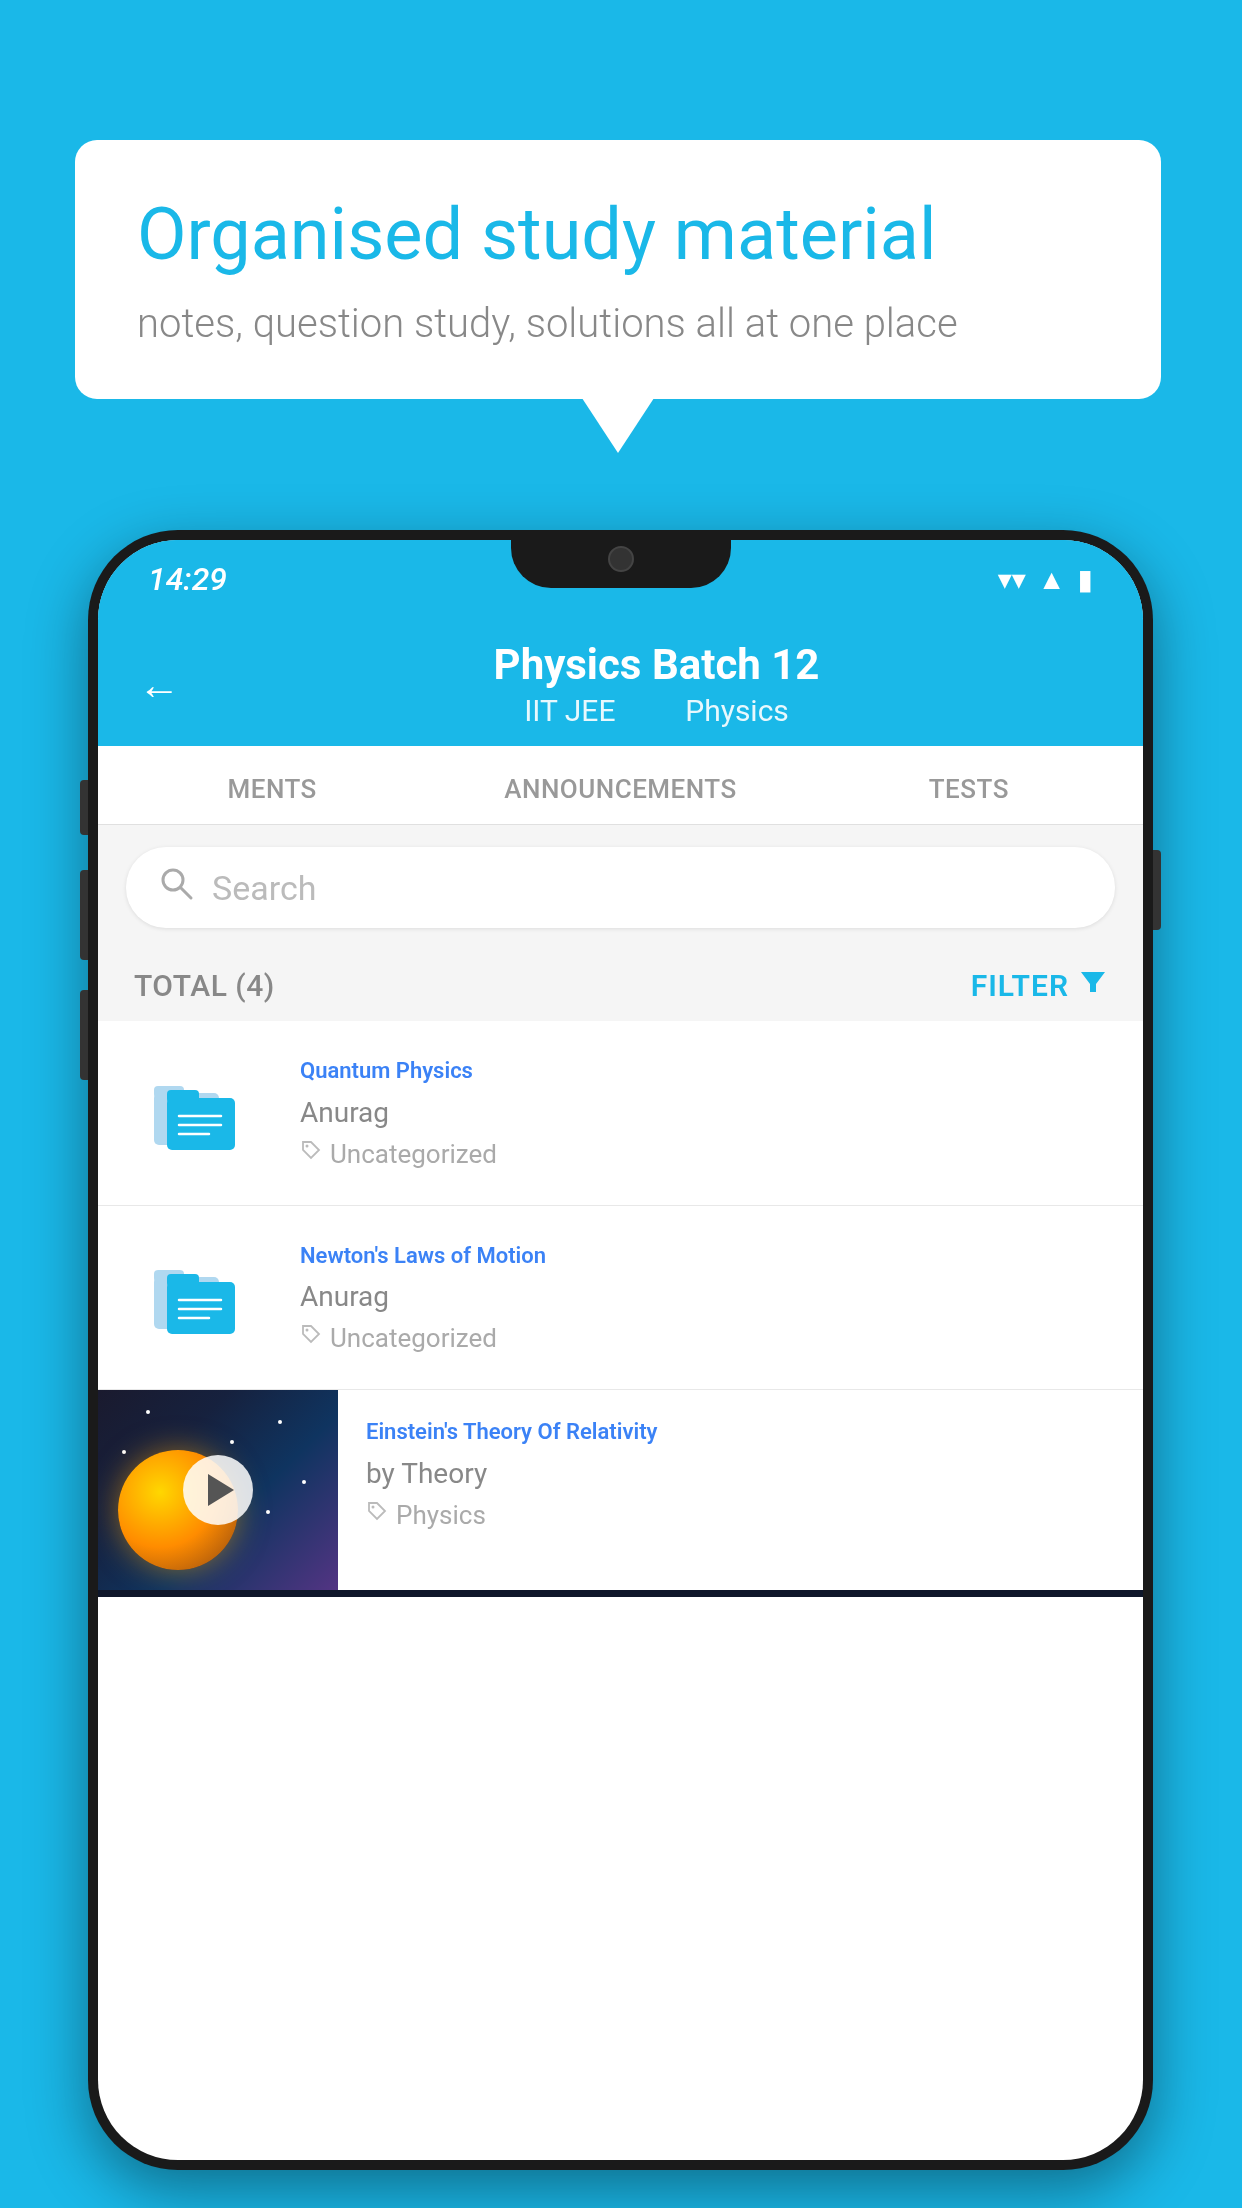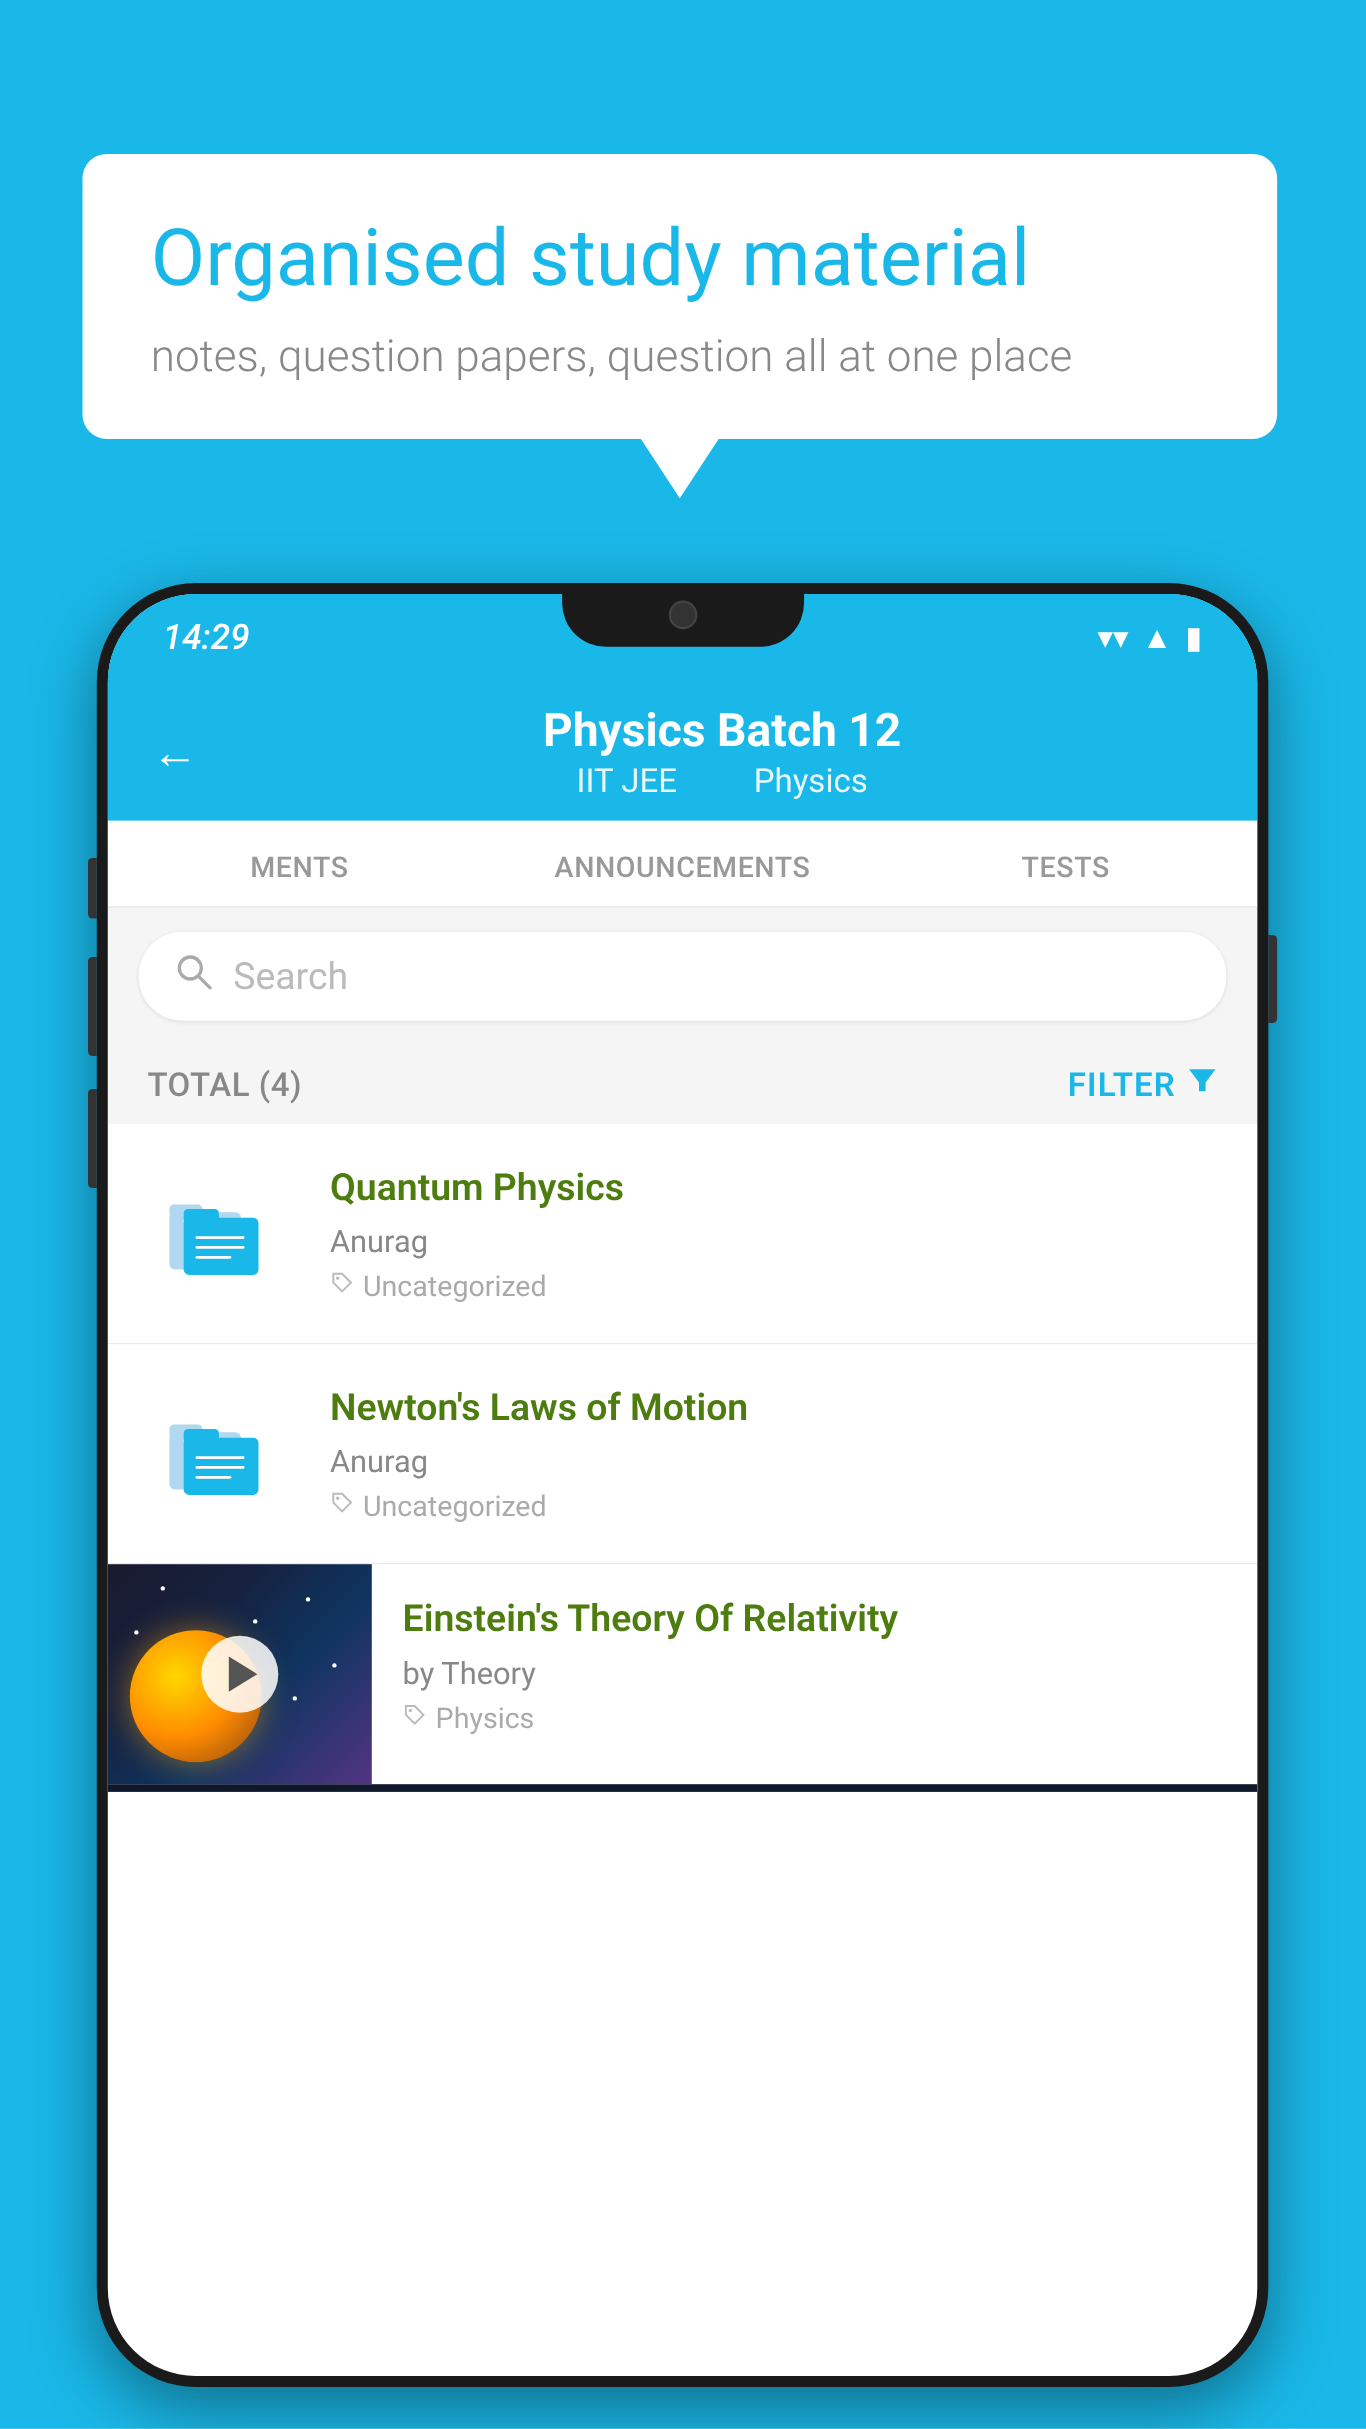--- a/index.html
+++ b/index.html
@@ -300,22 +300,22 @@
     .folder-icon-svg {
       width: 100px;
       height: 90px;
     }
 
     .video-info {
       flex: 1;
     }
 
     .video-title {
-      color: #4d7c0f;
-      font-size: 34px;
+      color: #3b82f6;
+      font-size: 22px;
       font-weight: 600;
       margin-bottom: 10px;
       line-height: 1.3;
     }
 
     .video-author {
       color: #888;
       font-size: 28px;
       margin-bottom: 10px;
     }
@@ -445,21 +445,21 @@
       background: #333;
       border-radius: 4px 0 0 4px;
     }
   </style>
 </head>
 <body>
 
 <div class="speech-bubble-container">
   <div class="speech-bubble">
     <h1>Organised study material</h1>
-    <p>notes, question papers, question all at one place</p>
+    <p>notes, question study, solutions all at one place</p>
   </div>
 </div>
 
 <div class="phone-wrapper">
   <div class="phone-outer">
 
     <div class="phone-side-btn-right"></div>
     <div class="phone-side-btn-left1"></div>
     <div class="phone-side-btn-left2"></div>
     <div class="phone-side-btn-left3"></div>

